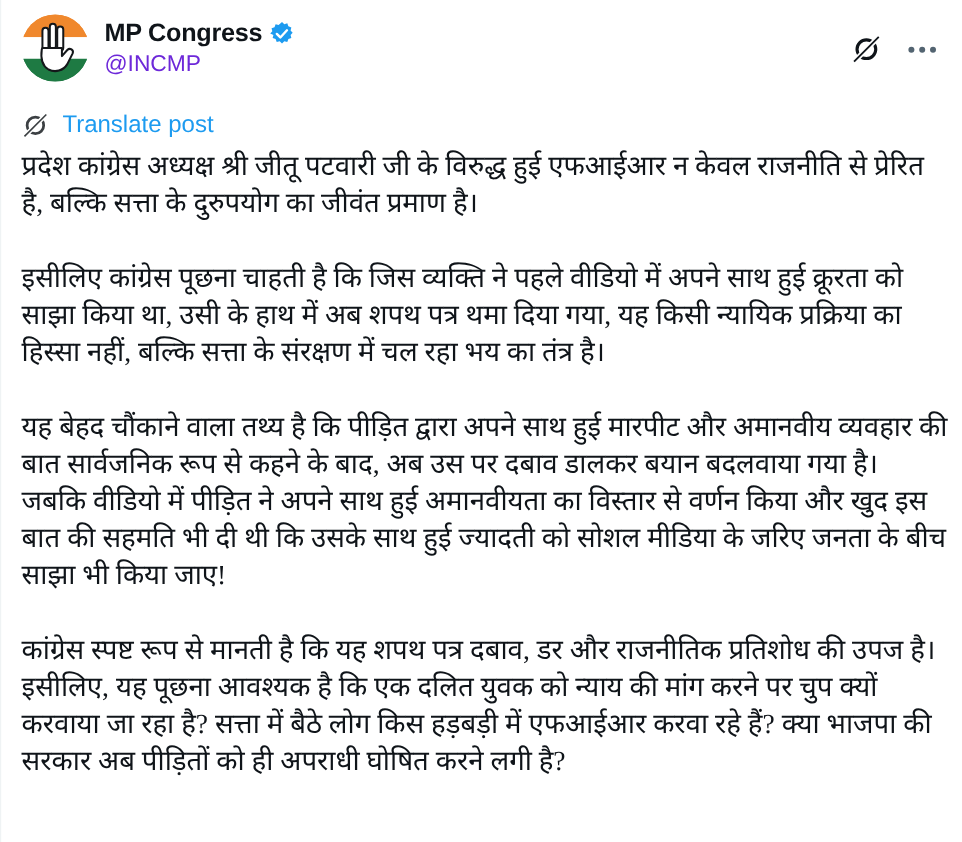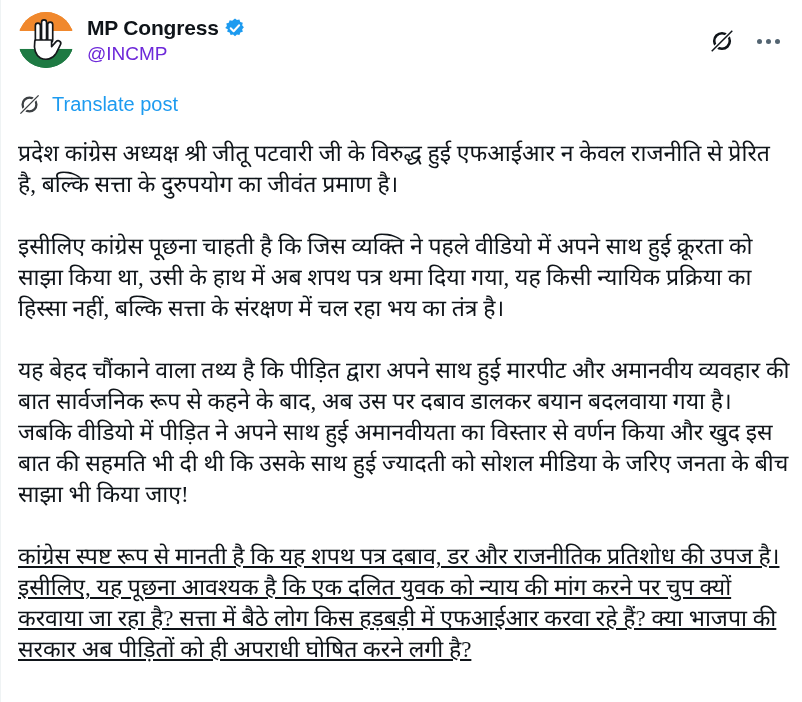--- a/index.html
+++ b/index.html
@@ -100,31 +100,31 @@
     width: fit-content;
   }
   .translate-icon { width: 23px; height: 23px; }
   .translate-label {
     font-size: 20px;
     color: #1d9bf0;
   }
 
   
   .post-body {
-    margin-top: 22px;
+    margin-top: 7px;
     width: 772px;
     color: #0f1419;
     font-family: "Liberation Serif", serif;
     font-size: 23px;
     line-height: 31px;
   }
   .post-body p {
     margin: 0 0 31px 0;
   }
-  .post-body p:last-child { margin-bottom: 0; text-decoration: underline; }
+  .post-body p:last-child { margin-bottom: 0; }
 </style>
 </head>
 <body>
 
 <div class="stage">
   <article class="post">
 
     <div class="post-header">
 
       <div class="avatar">

